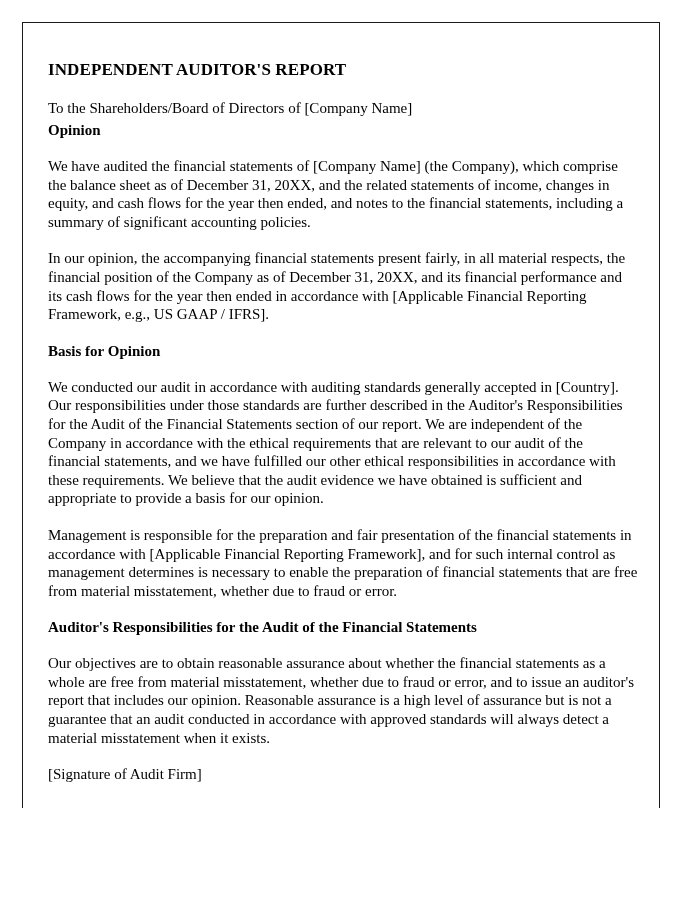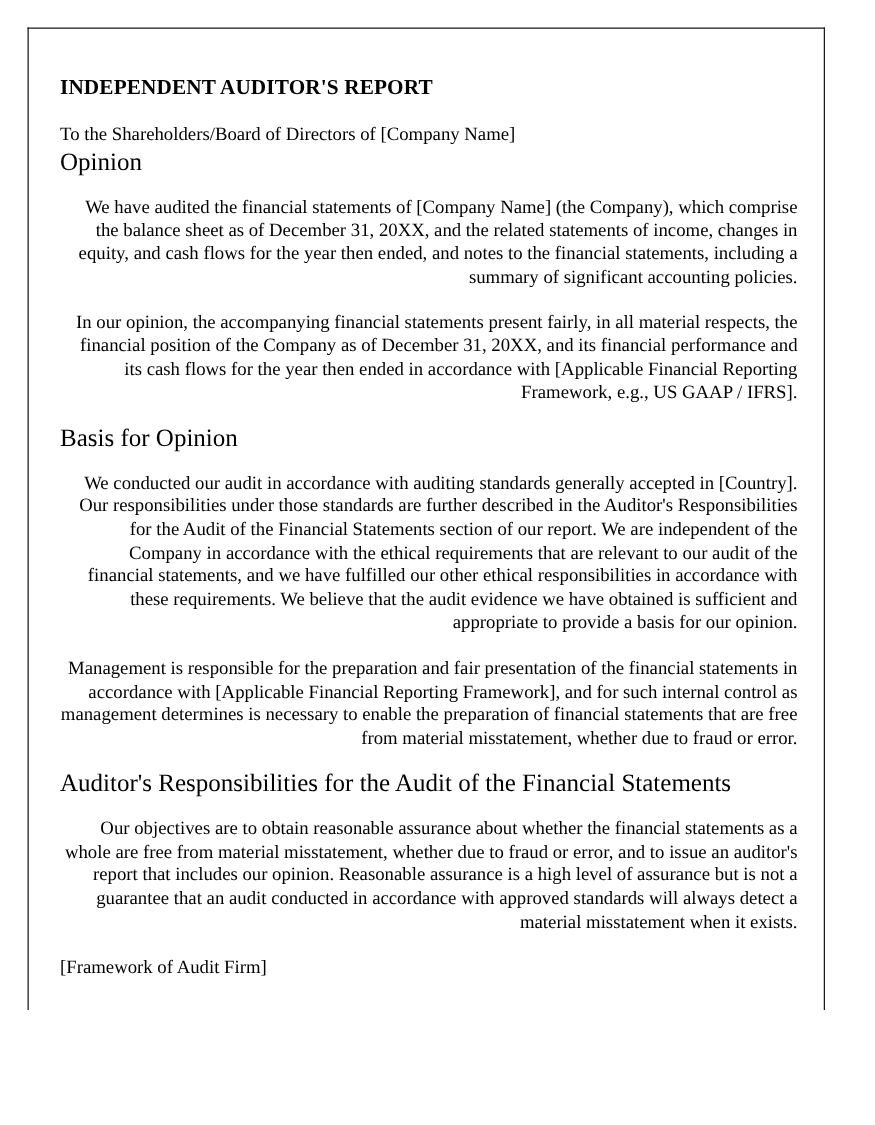--- a/index.html
+++ b/index.html
@@ -45,31 +45,31 @@
     margin: 16px 0 19px 0;
   }
 
   .addressee {
     font-size: 15px;
     line-height: 19px;
     margin: 0 0 3px 0;
   }
 
   .section-heading {
-    font-size: 20px;
-    font-weight: normal;
+    font-size: 15px;
+    font-weight: bold;
     line-height: 19px;
     margin: 0 0 17px 0;
   }
 
   .para {
     font-size: 15px;
     line-height: 18.6px;
     margin: 0 0 18px 0;
-    text-align: right;
+    text-align: left;
   }
 
   .para:last-child {
     margin-bottom: 0;
   }
 
   .signature-line {
     font-size: 15px;
     line-height: 19px;
     margin: 0;
@@ -96,15 +96,15 @@
 
   <p class="para">We conducted our audit in accordance with auditing standards generally accepted in [Country]. Our responsibilities under those standards are further described in the Auditor's Responsibilities for the Audit of the Financial Statements section of our report. We are independent of the Company in accordance with the ethical requirements that are relevant to our audit of the financial statements, and we have fulfilled our other ethical responsibilities in accordance with these requirements. We believe that the audit evidence we have obtained is sufficient and appropriate to provide a basis for our opinion.</p>
 
 
   <p class="para">Management is responsible for the preparation and fair presentation of the financial statements in accordance with [Applicable Financial Reporting Framework], and for such internal control as management determines is necessary to enable the preparation of financial statements that are free from material misstatement, whether due to fraud or error.</p>
 
   <h2 class="section-heading">Auditor's Responsibilities for the Audit of the Financial Statements</h2>
 
   <p class="para">Our objectives are to obtain reasonable assurance about whether the financial statements as a whole are free from material misstatement, whether due to fraud or error, and to issue an auditor's report that includes our opinion. Reasonable assurance is a high level of assurance but is not a guarantee that an audit conducted in accordance with approved standards will always detect a material misstatement when it exists.</p>
 
-  <p class="signature-line">[Framework of Audit Firm]</p>
+  <p class="signature-line">[Signature of Audit Firm]</p>
 
 </div>
 
 </body></html>

